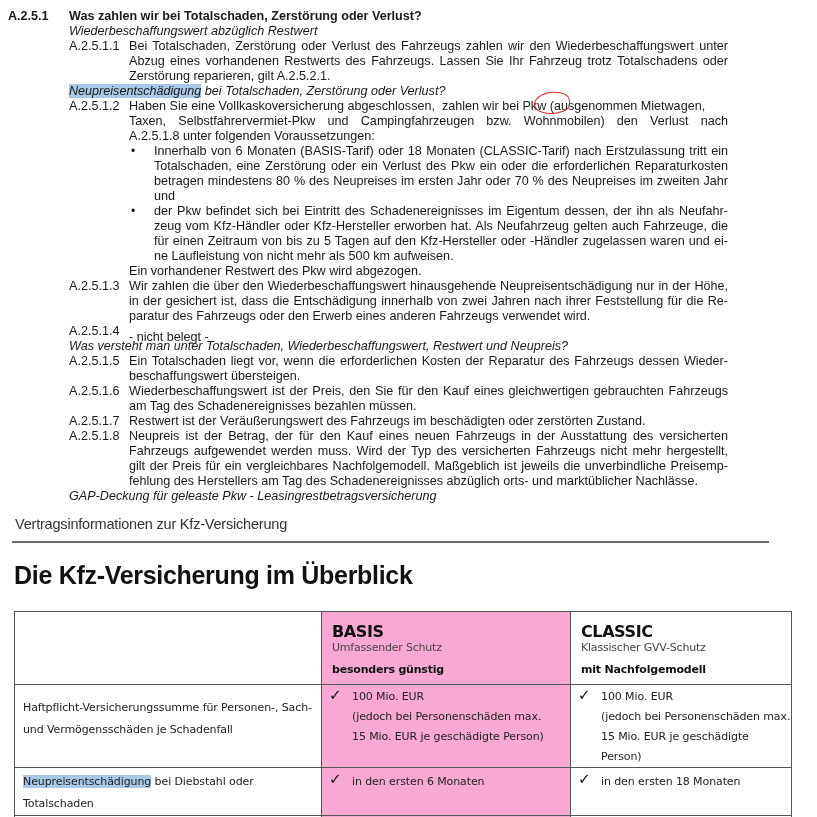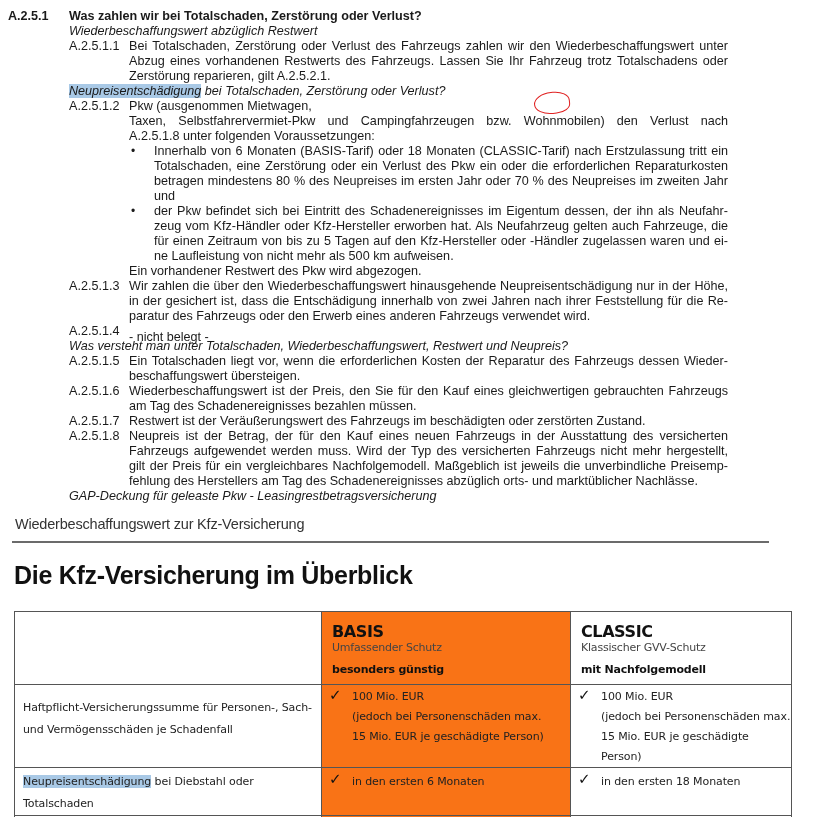--- a/index.html
+++ b/index.html
@@ -15,21 +15,21 @@
   .bullet { position:absolute; font-size:12px; }
   .pkw-circle { position:absolute; left:534px; top:92px; width:36px; height:22px; border:1.6px solid #e02020; border-radius:50% 45% 40% 50%; transform:rotate(-6deg); box-sizing:border-box; }
 
   .sec-sub { position:absolute; left:15px; top:516px; font-family:"Liberation Sans", sans-serif; font-size:14.5px; color:#333; letter-spacing:-0.2px; }
   .sec-rule { position:absolute; left:12px; top:541px; width:757px; height:2px; background:#6b6b6b; }
   .sec-title { position:absolute; left:14px; top:561px; font-family:"Liberation Sans", sans-serif; font-size:25px; font-weight:bold; color:#111; letter-spacing:-0.3px; }
 
   .tbl { position:absolute; left:14px; top:611px; border-collapse:collapse; font-family:"DejaVu Sans", sans-serif; font-size:11px; color:#222; }
   .tbl td { border:1.5px solid #555; vertical-align:top; padding:0; }
   .c1 { width:306px; }
-  .c2 { width:248px; background:#f97316; }
+  .c2 { width:248px; background:#f9a8d4; }
   .c3 { width:220px; }
   .hdr-row td { height:72px; }
   .hdr-cell { padding:10px 0 0 10px; }
   .plan-name { font-size:16px; font-weight:bold; color:#111; line-height:19px; letter-spacing:-0.4px; }
   .plan-sub { font-size:11px; color:#444; line-height:14px; letter-spacing:-0.2px; }
   .plan-strong { font-size:11px; font-weight:bold; color:#111; line-height:14px; letter-spacing:-0.2px;margin-top:8px; }
   .row1 td { height:76px; }
   .row2 td { height:29px; }
   .row3 td { height:30px; }
   .lbl { padding:0 0 0 8px; line-height:22px; letter-spacing:-0.1px; }
@@ -54,20 +54,21 @@
   <div class="just" style="left:129px; top:39px; width:599px;">Bei Totalschaden, Zerstörung oder Verlust des Fahrzeugs zahlen wir den Wiederbeschaffungswert unter</div>
   <div class="just" style="left:129px; top:54px; width:599px;">Abzug eines vorhandenen Restwerts des Fahrzeugs. Lassen Sie Ihr Fahrzeug trotz Totalschadens oder</div>
   <div class="just-last" style="left:129px; top:69px;">Zerstörung reparieren, gilt A.2.5.2.1.</div>
 
   <div class="line ital" style="left:69px; top:84px;">
     <span class="hl">Neupreisentschädigung</span><span> bei Totalschaden, Zerstörung oder Verlust?</span>
   </div>
 
   <div class="num" style="left:69px; top:99px;">A.2.5.1.2</div>
   <div class="line" style="left:129px; top:99px; width:599px; display:flex;">
+    <span style="white-space:pre;">Haben Sie eine Vollkaskoversicherung abgeschlossen,  zahlen wir bei </span>
       <span>Pkw</span>
       <span style="white-space:pre;"> (ausgenommen Mietwagen,</span>
   </div>
   <div class="pkw-circle"></div>
   <div class="just" style="left:129px; top:114px; width:599px;">Taxen, Selbstfahrervermiet-Pkw und Campingfahrzeugen bzw. Wohnmobilen) den Verlust nach</div>
   <div class="just-last" style="left:129px; top:129px;">A.2.5.1.8 unter folgenden Voraussetzungen:</div>
 
   <div class="bullet" style="left:131px; top:144px;">•</div>
   <div class="just" style="left:154px; top:144px; width:574px;">Innerhalb von 6 Monaten (BASIS-Tarif) oder 18 Monaten (CLASSIC-Tarif) nach Erstzulassung tritt ein</div>
   <div class="just" style="left:154px; top:159px; width:574px;">Totalschaden, eine Zerstörung oder ein Verlust des Pkw ein oder die erforderlichen Reparaturkosten</div>
@@ -105,21 +106,21 @@
 
   <div class="num" style="left:69px; top:429px;">A.2.5.1.8</div>
   <div class="just" style="left:129px; top:429px; width:599px;">Neupreis ist der Betrag, der für den Kauf eines neuen Fahrzeugs in der Ausstattung des versicherten</div>
   <div class="just" style="left:129px; top:444px; width:599px;">Fahrzeugs aufgewendet werden muss. Wird der Typ des versicherten Fahrzeugs nicht mehr hergestellt,</div>
   <div class="just" style="left:129px; top:459px; width:599px;">gilt der Preis für ein vergleichbares Nachfolgemodell. Maßgeblich ist jeweils die unverbindliche Preisemp-</div>
   <div class="just-last" style="left:129px; top:474px;">fehlung des Herstellers am Tag des Schadenereignisses abzüglich orts- und marktüblicher Nachlässe.</div>
 
   <div class="line ital" style="left:69px; top:489px;">GAP-Deckung für geleaste Pkw - Leasingrestbetragsversicherung</div>
 </div>
 
-<div class="sec-sub">Wiederbeschaffungswert zur Kfz-Versicherung</div>
+<div class="sec-sub">Vertragsinformationen zur Kfz-Versicherung</div>
 <div class="sec-rule"></div>
 <div class="sec-title">Die Kfz-Versicherung im Überblick</div>
 
 <table class="tbl">
   <tbody>
       <tr class="hdr-row">
     <td class="c1"></td>
     <td class="c2">
       <div class="hdr-cell">
         <div class="plan-name">BASIS</div>

